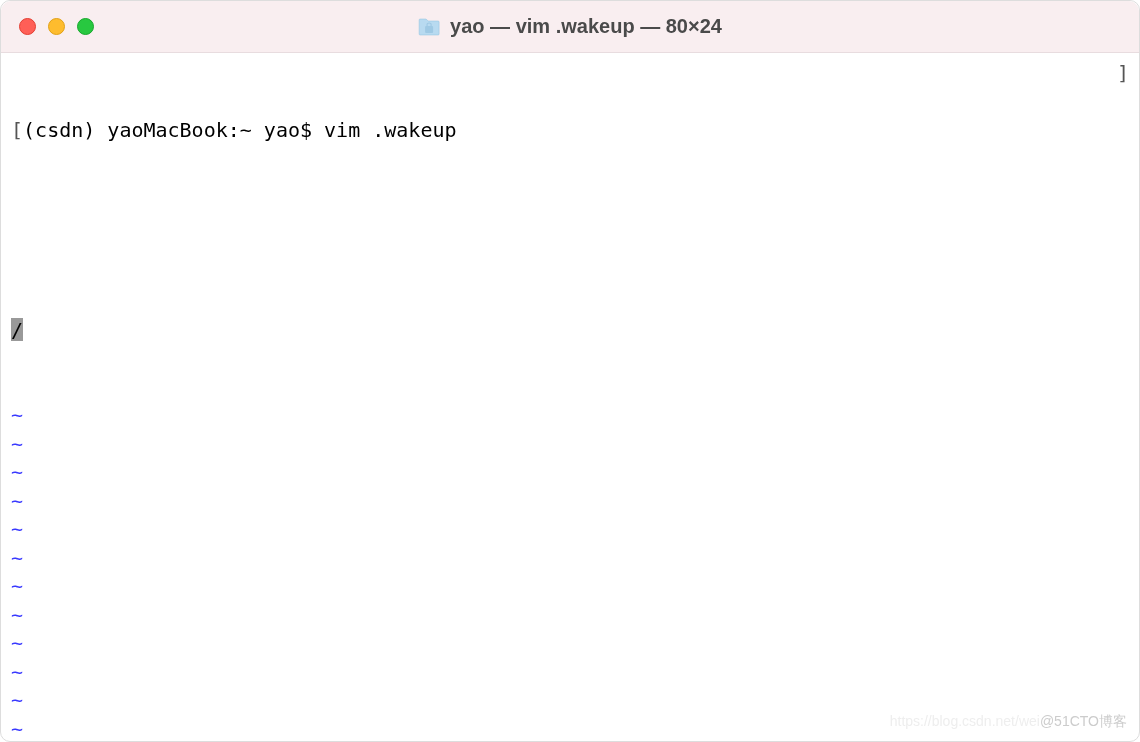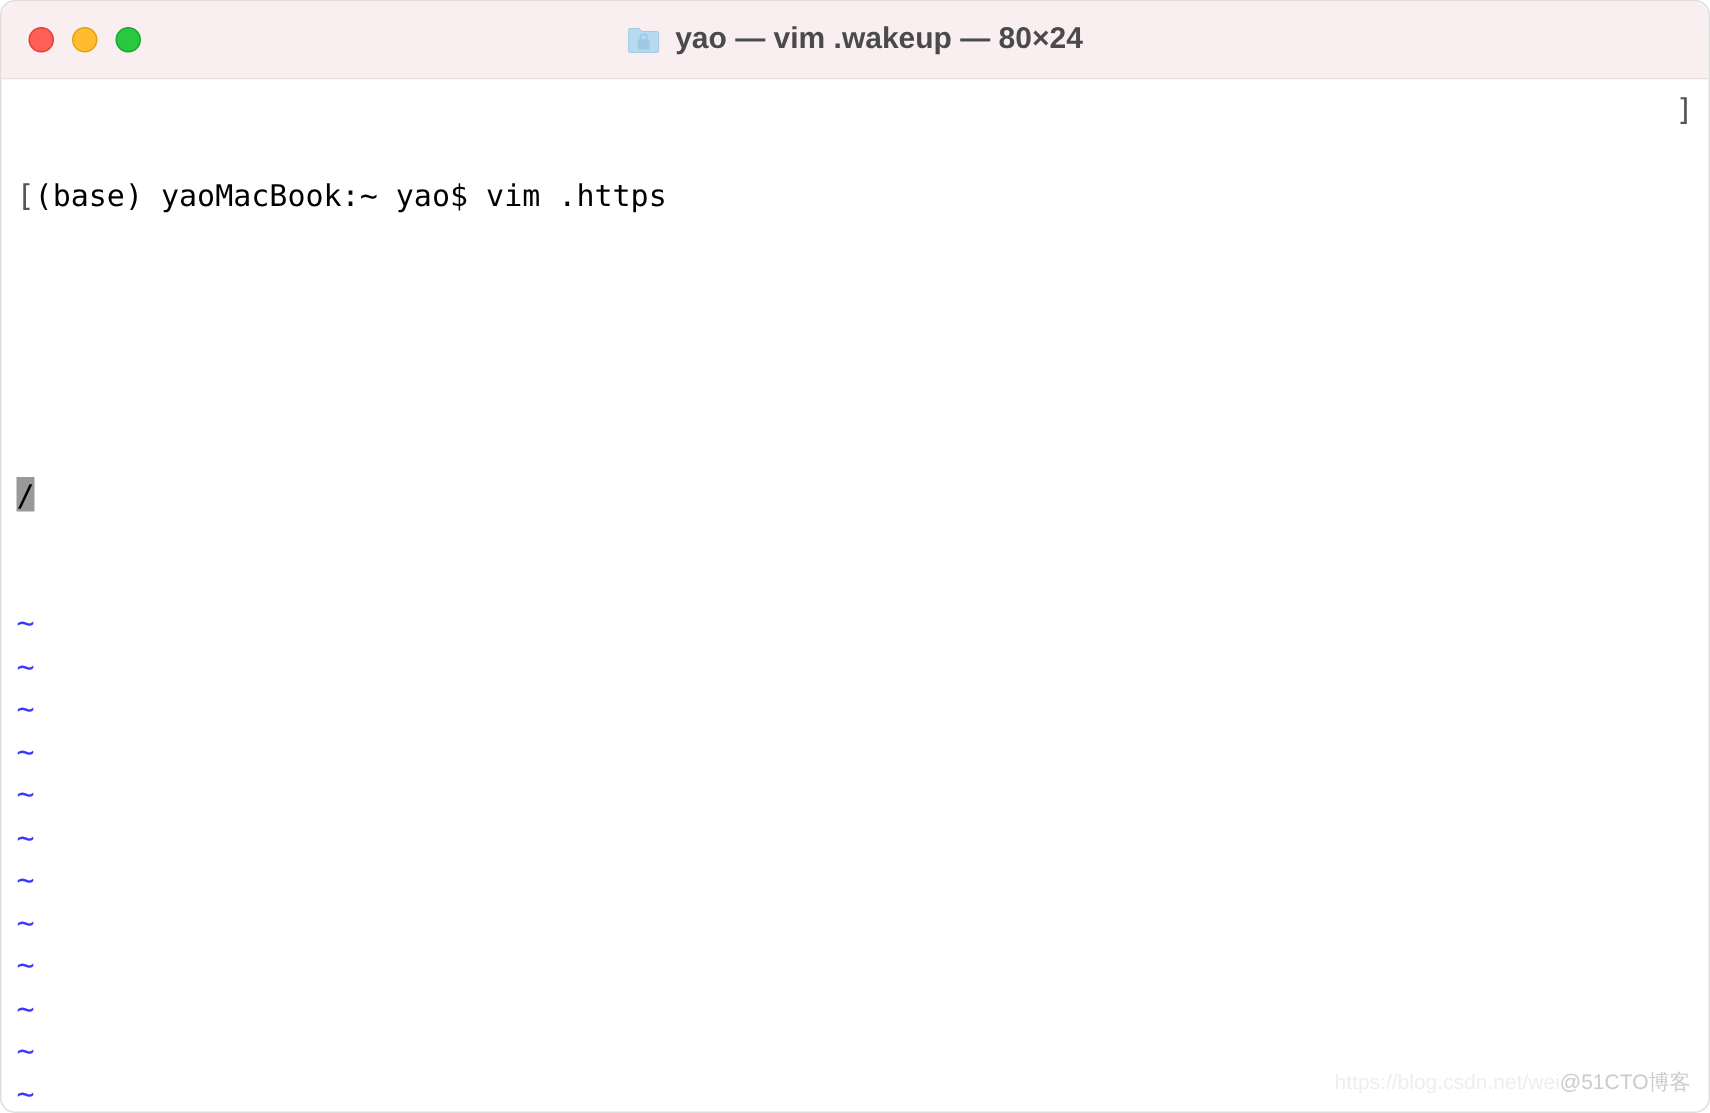--- a/index.html
+++ b/index.html
@@ -136,19 +136,19 @@
         <path d="M1 4 L1 2 Q1 1 2 1 L8 1 L10 3 L20 3 Q21 3 21 4 L21 16 Q21 17 20 17 L2 17 Q1 17 1 16 Z" fill="#b8daf0" stroke="#8fc3e0" stroke-width="0.5"></path>
         <rect x="7" y="8" width="8" height="7" fill="#9fc9e4" rx="1"></rect>
         <path d="M9 8 L9 6 Q9 5 11 5 Q13 5 13 6 L13 8" fill="none" stroke="#9fc9e4" stroke-width="1.2"></path>
       </svg>
     </span>
     <span>yao — vim .wakeup — 80×24</span>
   </div>
 </div>
 
 <div class="terminal">
-  <div class="prompt-line"><span class="prompt-bracket">[</span><span>(base) yaoMacBook:~ yao$ vim .https</span></div>
+  <div class="prompt-line"><span class="prompt-bracket">[</span><span>(csdn) yaoMacBook:~ yao$ vim .wakeup</span></div>
   <span class="right-bracket prompt-bracket">]</span>
   <div class="blank-line"></div>
   <div class="content-line"><span class="cursor"></span><span class="cursor-char">/</span></div>
   <div id="tilde-container"><div class="tilde-line">~</div><div class="tilde-line">~</div><div class="tilde-line">~</div><div class="tilde-line">~</div><div class="tilde-line">~</div><div class="tilde-line">~</div><div class="tilde-line">~</div><div class="tilde-line">~</div><div class="tilde-line">~</div><div class="tilde-line">~</div><div class="tilde-line">~</div><div class="tilde-line">~</div></div>
   <div class="watermark"><span class="watermark-faint">https://blog.csdn.net/wei</span><span>@51CTO博客</span></div>
 </div>
 
 </body></html>

